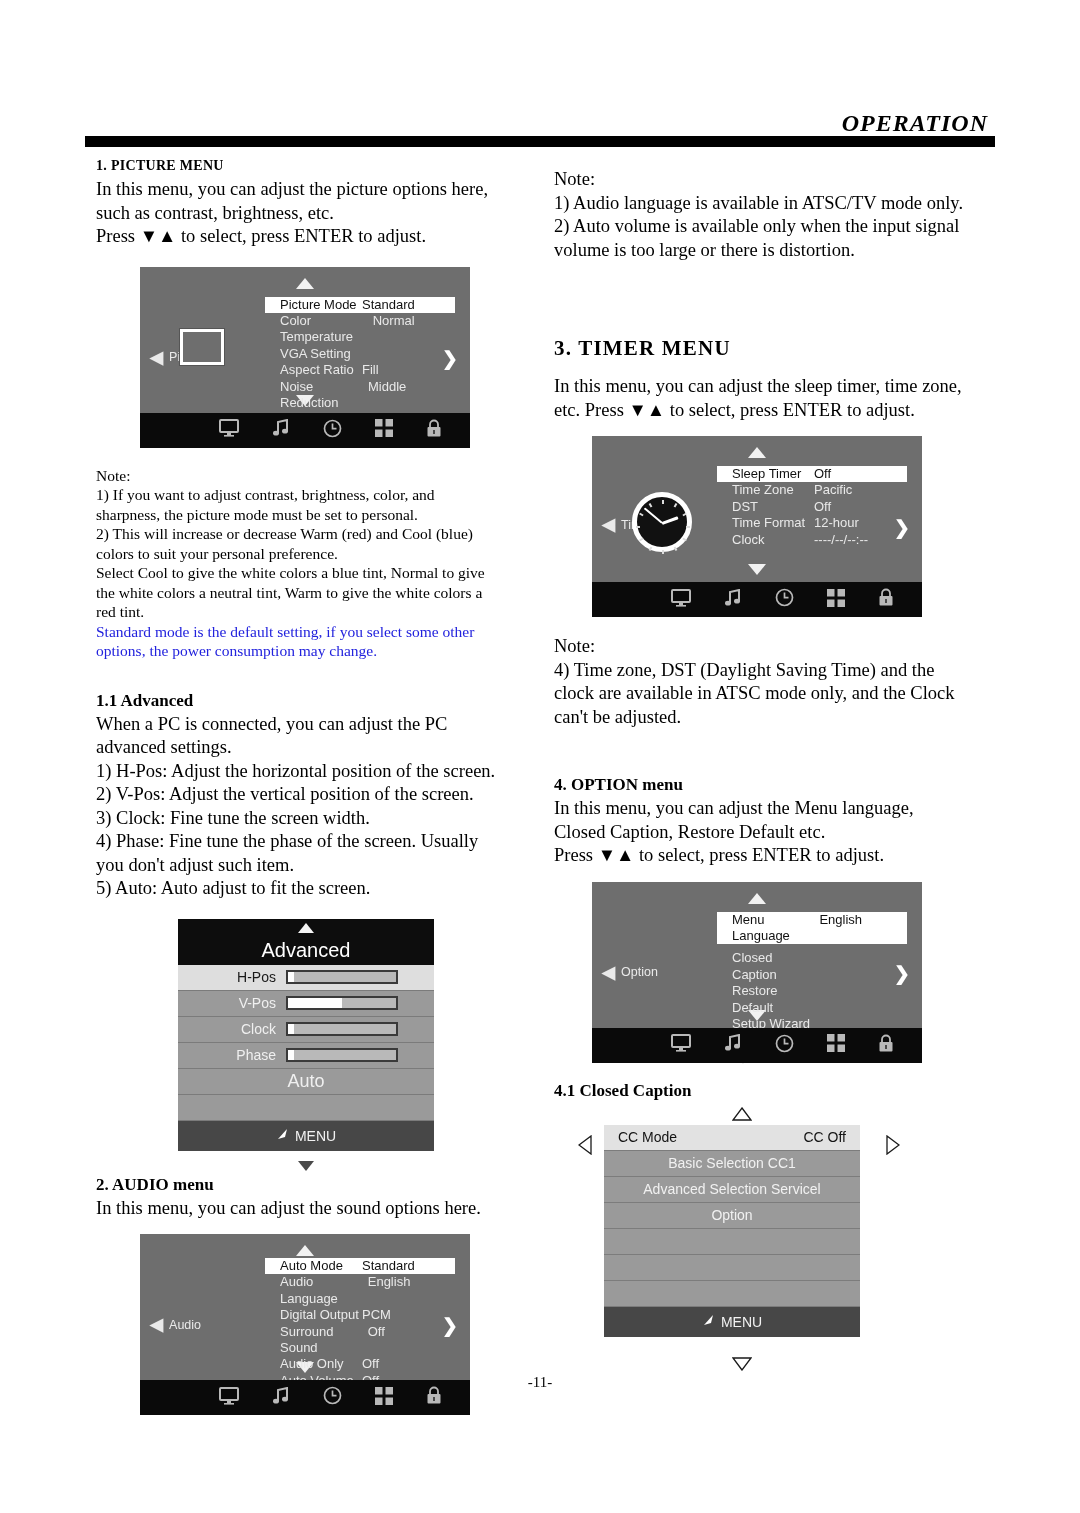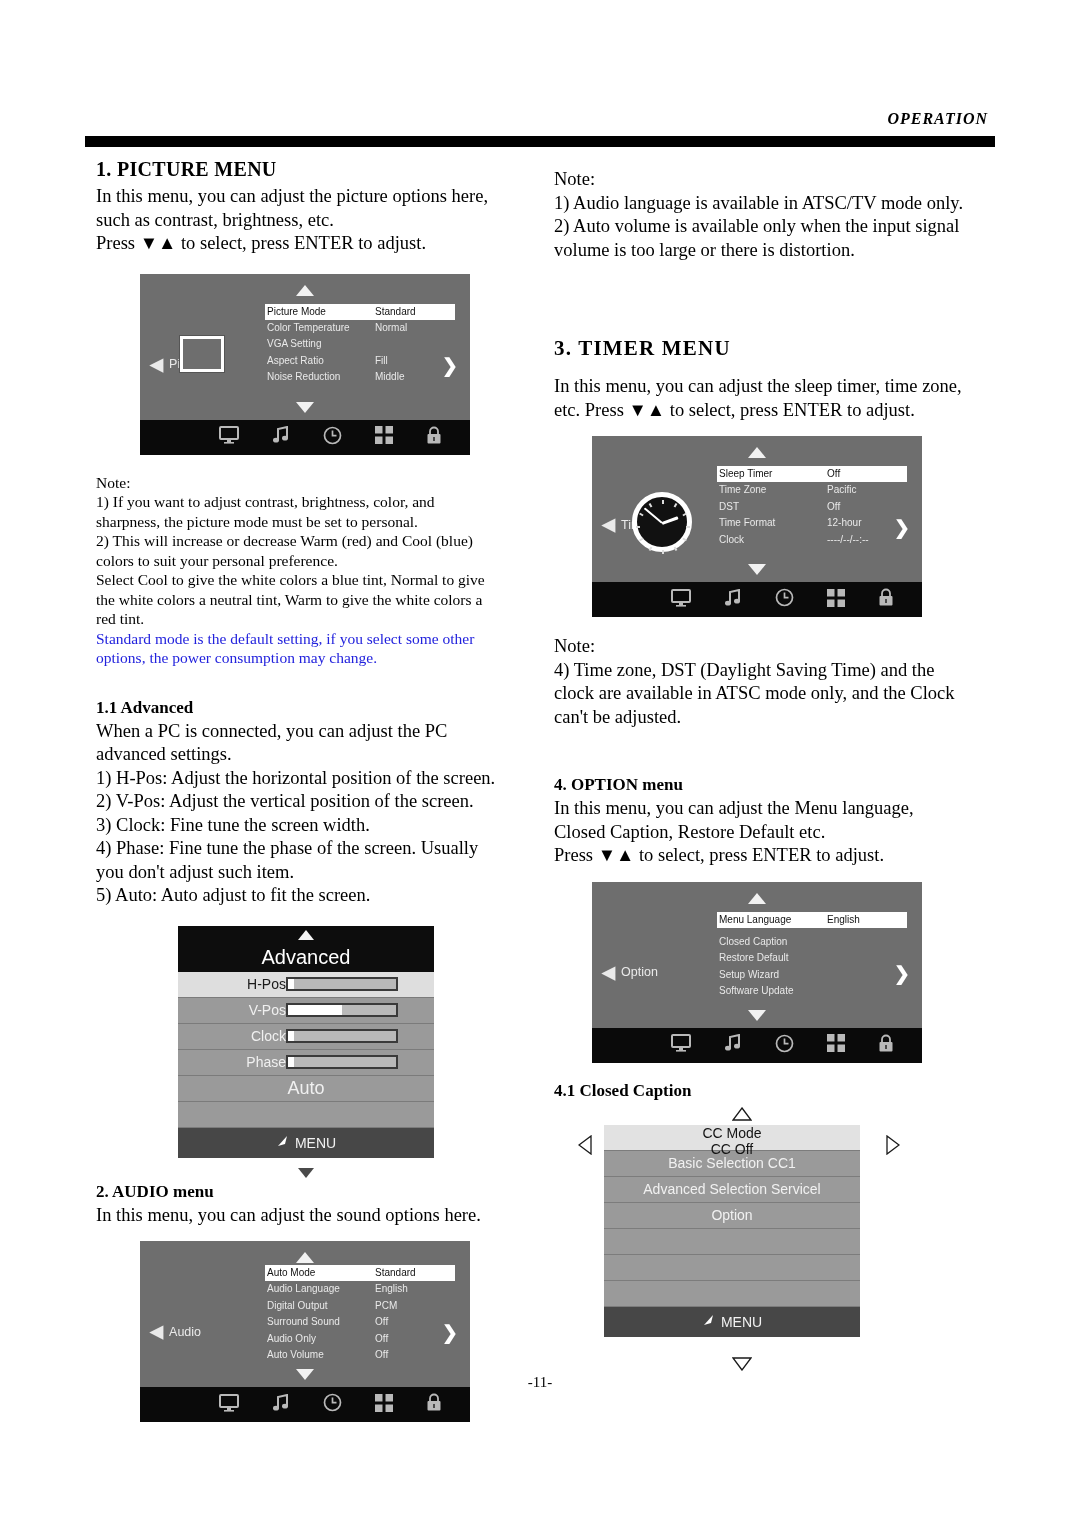--- a/index.html
+++ b/index.html
@@ -13,35 +13,35 @@
     overflow:hidden;
   }
 
   .page { position:absolute; left:0; top:0; width:1080px; height:1513px; }
 
   
   .hdr-title {
     position:absolute; right:92px; top:110px;
     font-family:"Liberation Serif", serif;
     font-style:italic; font-weight:bold;
-    font-size:16px; letter-spacing:1px;
+    font-size:24px; letter-spacing:1px;
     color:#000;
   }
   .hdr-rule {
     position:absolute; left:85px; top:136px;
     width:910px; height:11px; background:#000;
   }
 
   
   .col-left  { position:absolute; left:96px;  top:158px; width:420px; }
   .col-right { position:absolute; left:554px; top:168px; width:450px; }
 
   h2.sect {
     font-family:"Liberation Serif", serif;
-    font-weight:bold; font-size:20px;
+    font-weight:bold; font-size:14px;
     margin:0 0 4px 0; letter-spacing:.3px;
   }
   h2.sect.big {
     font-size:21px; letter-spacing:1.2px;
   }
   h3.subsect {
     font-family:"Liberation Serif", serif;
     font-weight:bold; font-size:17px;
     margin:0 0 2px 0;
   }
@@ -83,22 +83,22 @@
   .osd .chev-right {
     position:absolute; right:12px; top:80px;
     font-size:19px; font-weight:bold; color:#fff;
   }
 
   .osd .rows {
     position:absolute; left:125px; top:30px; width:190px;
   }
   .osd .row {
     display:flex; justify-content:space-between;
-    font-size:10px; line-height:16.4px;
-    color:#e9e9e9; padding:0 2px;
+    font-size:13px; line-height:16.4px;
+    color:#e9e9e9; padding:0 15px;
   }
   .osd .row.sel {
     background:#ffffff; color:#111;
     font-weight:normal;
   }
   .osd .row .val { text-align:left; width:78px; }
 
   
   .osd .glyph { position:absolute; left:40px; top:62px; }
 
@@ -151,21 +151,21 @@
     height:46px; line-height:62px;
     text-align:center; font-size:20px;
   }
   .adv .rowA {
     height:26px; background:#9a9a9a;
     border-bottom:1px solid #7b7b7b;
     display:flex; align-items:center;
     font-size:14px; color:#f0f0f0;
   }
   .adv .rowA.sel { background:#dedede; color:#1a1a1a; }
-  .adv .rowA .lb { width:108px; text-align:right; }
+  .adv .rowA .lb { width:108px; text-align:right; padding-right:10px; }
   .adv .rowA .sl {
     width:112px; height:14px;
     border:2px solid #3a3a3a; background:#b9b9b9;
     position:relative;
   }
   .adv .rowA .sl > i { display:block; height:100%; background:#ffffff; }
   .adv .rowA.center { justify-content:center; font-size:18px; }
   .adv .menubar {
     height:30px; background:#474747;
     display:flex; align-items:center; justify-content:center; gap:6px;
@@ -177,21 +177,21 @@
     border-top:10px solid #4a4a4a;
   }
 
   
   .ccwrap { position:relative; width:300px; font-family:"Liberation Sans", sans-serif; }
   .cc { width:256px; margin:0 auto; color:#fff; }
   .cc .rowC {
     height:26px; background:#9a9a9a;
     border-bottom:1px solid #7c7c7c;
     display:flex; align-items:center; justify-content:center;
-    font-size:14px; color:#f1f1f1;flex-direction:column;
+    font-size:14px; color:#f1f1f1;
   }
   .cc .rowC.sel {
     background:#e2e2e2; color:#131313;
     justify-content:space-between; padding:0 14px;
   }
   .cc .menubar {
     height:30px; background:#474747;
     display:flex; align-items:center; justify-content:center; gap:6px;
     font-size:14px; color:#f2f2f2;
   }

